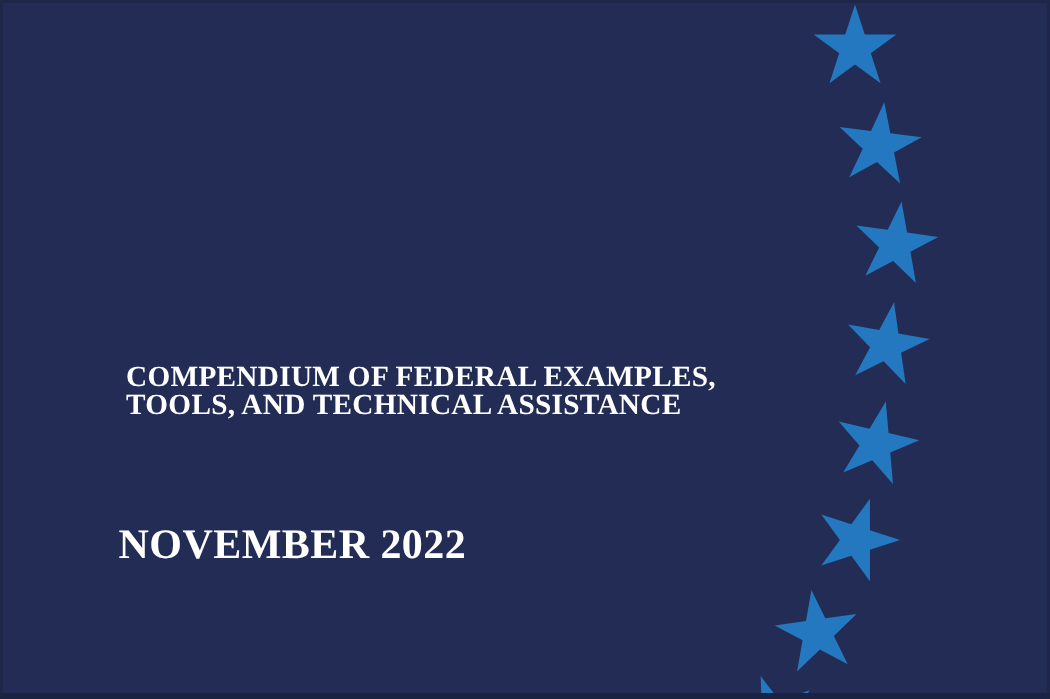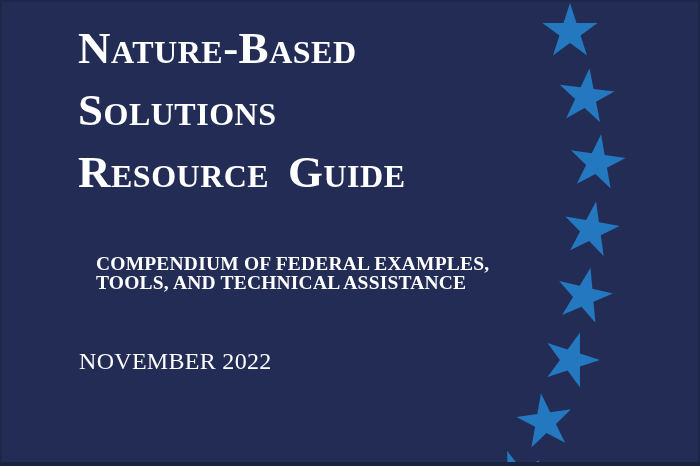--- a/index.html
+++ b/index.html
@@ -46,60 +46,55 @@
     font-variant: small-caps;
     letter-spacing: 0.5px;
     word-spacing: 7px;
     white-space: nowrap;
   }
   .title .line { display: block; }
   .subtitle {
     position: absolute;
     left: 80px;
     top: 239px;
-    margin: 16px;
+    margin: 4px;
     font-size: 19.5px;
     line-height: 18.5px;
     font-weight: bold;
     letter-spacing: 0.2px;
     white-space: nowrap;
   }
   .subtitle .line { display: block; }
   .pub-date {
     position: absolute;
     left: 79px;
     top: 348px;
     margin: 0;
-    font-size: 24px;
-    font-weight: normal;
+    font-size: 28px;
+    font-weight: bold;
     letter-spacing: 0.3px;
     white-space: nowrap;
   }
 </style>
 </head>
 <body>
 
 <div class="page" style="--bg: #232c55; --edge: #1a2342; --edge-soft: #1e2748; --text: #ffffff;">
 
   <svg class="stars-svg" viewBox="0 0 700 466" xmlns="http://www.w3.org/2000/svg">
       <polygon points="0.00,-29.00 6.51,-8.96 27.58,-8.96 10.54,3.42 17.05,23.46 0.00,11.08 -17.05,23.46 -10.54,3.42 -27.58,-8.96 -6.51,-8.96" fill="#2478bf" transform="translate(570 32) rotate(0)"></polygon>
       <polygon points="0.00,-29.00 6.51,-8.96 27.58,-8.96 10.54,3.42 17.05,23.46 0.00,11.08 -17.05,23.46 -10.54,3.42 -27.58,-8.96 -6.51,-8.96" fill="#2478bf" transform="translate(586 97) rotate(7)"></polygon>
       <polygon points="0.00,-29.00 6.51,-8.96 27.58,-8.96 10.54,3.42 17.05,23.46 0.00,11.08 -17.05,23.46 -10.54,3.42 -27.58,-8.96 -6.51,-8.96" fill="#2478bf" transform="translate(597 163) rotate(8)"></polygon>
       <polygon points="0.00,-29.00 6.51,-8.96 27.58,-8.96 10.54,3.42 17.05,23.46 0.00,11.08 -17.05,23.46 -10.54,3.42 -27.58,-8.96 -6.51,-8.96" fill="#2478bf" transform="translate(591 230) rotate(10)"></polygon>
       <polygon points="0.00,-29.00 6.51,-8.96 27.58,-8.96 10.54,3.42 17.05,23.46 0.00,11.08 -17.05,23.46 -10.54,3.42 -27.58,-8.96 -6.51,-8.96" fill="#2478bf" transform="translate(584 296) rotate(13)"></polygon>
       <polygon points="0.00,-29.00 6.51,-8.96 27.58,-8.96 10.54,3.42 17.05,23.46 0.00,11.08 -17.05,23.46 -10.54,3.42 -27.58,-8.96 -6.51,-8.96" fill="#2478bf" transform="translate(571 360) rotate(18)"></polygon>
       <polygon points="0.00,-29.00 6.51,-8.96 27.58,-8.96 10.54,3.42 17.05,23.46 0.00,11.08 -17.05,23.46 -10.54,3.42 -27.58,-8.96 -6.51,-8.96" fill="#2478bf" transform="translate(545 422) rotate(-8)"></polygon>
       <polygon points="0.00,-29.00 6.51,-8.96 27.58,-8.96 10.54,3.42 17.05,23.46 0.00,11.08 -17.05,23.46 -10.54,3.42 -27.58,-8.96 -6.51,-8.96" fill="#2478bf" transform="translate(517 478) rotate(-20)"></polygon>
     </svg>
 
-  <h1 class="title">
-    <span class="line">Nature-Based</span>
-    <span class="line">Solutions</span>
-    <span class="line">Resource Guide</span>
-  </h1>
 
   <p class="subtitle">
     <span class="line">COMPENDIUM OF FEDERAL EXAMPLES,</span>
     <span class="line">TOOLS, AND TECHNICAL ASSISTANCE</span>
   </p>
 
   <p class="pub-date">NOVEMBER 2022</p>
 
 </div>
 

